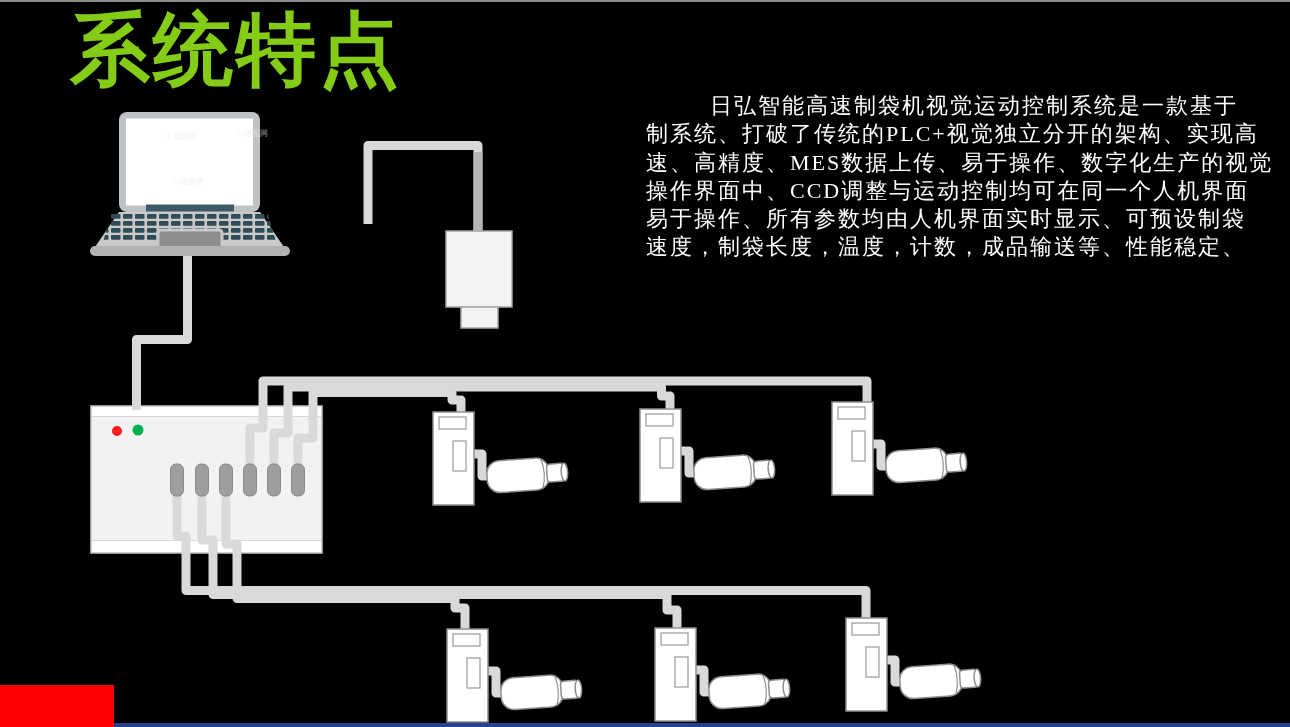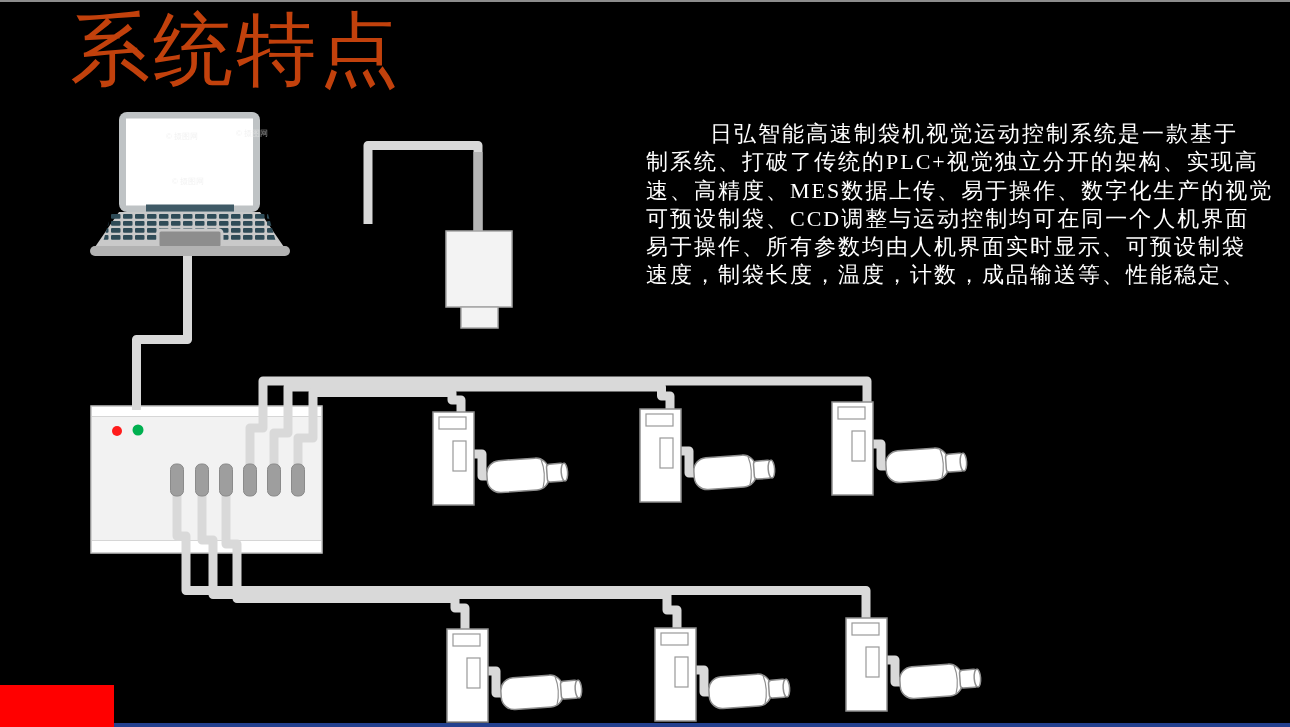--- a/index.html
+++ b/index.html
@@ -1,25 +1,25 @@
 <!DOCTYPE html>
 <html><head>
 <meta charset="utf-8">
 <style>
   html,body{margin:0;padding:0;background:#000;}
   #slide{position:relative;width:1290px;height:727px;background:#000;overflow:hidden;
          font-family:"Liberation Sans","DejaVu Sans",sans-serif;}
   #top-edge{position:absolute;left:0;top:0;width:1290px;height:2px;background:#8c8c8c;}
-  #title{position:absolute;left:70px;top:6px;font-size:80px;font-weight:400;
-         color:#c2410c;letter-spacing:3px;line-height:1.1;white-space:nowrap;}
+  #title{position:absolute;left:70px;top:6px;font-size:80px;font-weight:700;
+         color:#84cc16;letter-spacing:3px;line-height:1.1;white-space:nowrap;}
   #body-text{position:absolute;left:646px;top:92px;width:644px;color:#ffffff;
              font-family:"Liberation Serif","DejaVu Serif",serif;
              font-size:22px;line-height:28.3px;letter-spacing:2px;}
   #body-text .ln{white-space:nowrap;}
-  #body-text .ln.indent{padding-left:64px;margin-top:28px;}
+  #body-text .ln.indent{padding-left:64px;}
   #red-block{position:absolute;left:0;top:685px;width:114px;height:42px;background:#ff0000;}
   #bottom-bar{position:absolute;left:114px;top:723px;width:1176px;height:4px;background:#24408e;}
   svg{position:absolute;left:0;top:0;}
   .cable{fill:none;stroke:#d9d9d9;stroke-width:9;stroke-linejoin:round;}
   .cable-dark{fill:none;stroke:#b5b5b5;stroke-width:9;}
   .dev{fill:#ffffff;stroke:#8f8f8f;stroke-width:1.5;}
   .dev-thin{fill:#ffffff;stroke:#999999;stroke-width:1.2;}
   .wm{font-size:8px;fill:#e9e9e9;opacity:.6;}
 </style>
 </head>
@@ -27,21 +27,21 @@
 
 <div id="slide">
   <div id="top-edge"></div>
 
   <div id="title">系统特点</div>
 
   <div id="body-text">
     <div class="ln indent">日弘智能高速制袋机视觉运动控制系统是一款基于</div>
     <div class="ln">制系统、打破了传统的PLC+视觉独立分开的架构、实现高</div>
     <div class="ln">速、高精度、MES数据上传、易于操作、数字化生产的视觉</div>
-    <div class="ln">可预设制袋、CCD调整与运动控制均可在同一个人机界面</div>
+    <div class="ln">操作界面中、CCD调整与运动控制均可在同一个人机界面</div>
     <div class="ln">易于操作、所有参数均由人机界面实时显示、可预设制袋</div>
     <div class="ln">速度，制袋长度，温度，计数，成品输送等、性能稳定、</div>
   </div>
 
   <svg width="1290" height="727" viewBox="0 0 1290 727">
     <defs>
       <pattern id="kb" x="111" y="214" width="12" height="7" patternUnits="userSpaceOnUse">
         <rect width="9.5" height="4.8" rx="1" fill="#2e4b57"></rect>
       </pattern>
       <g id="unit">

